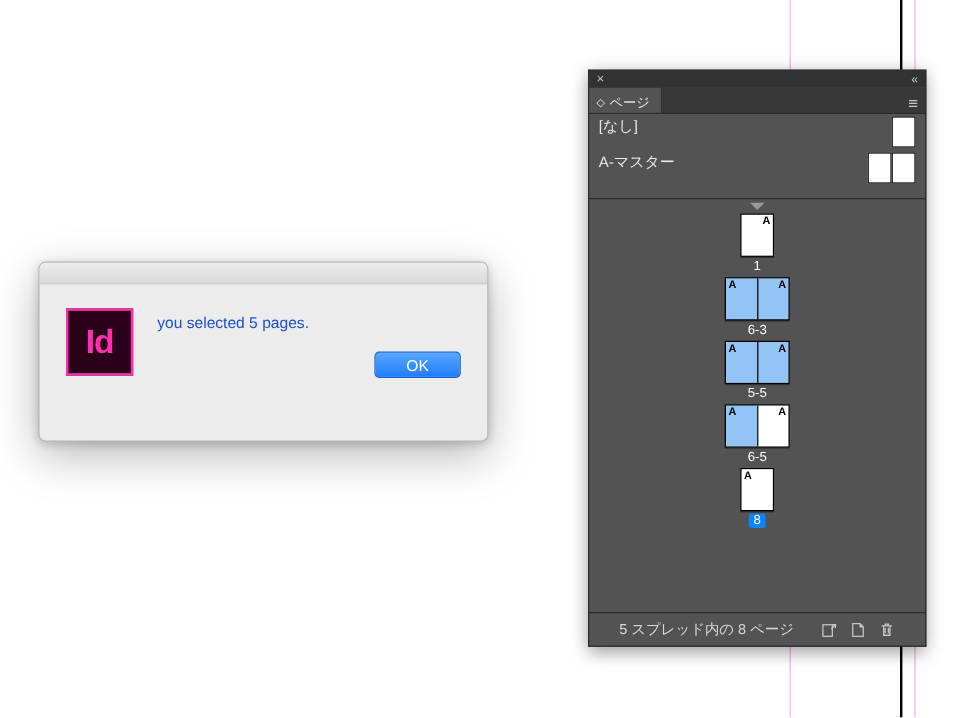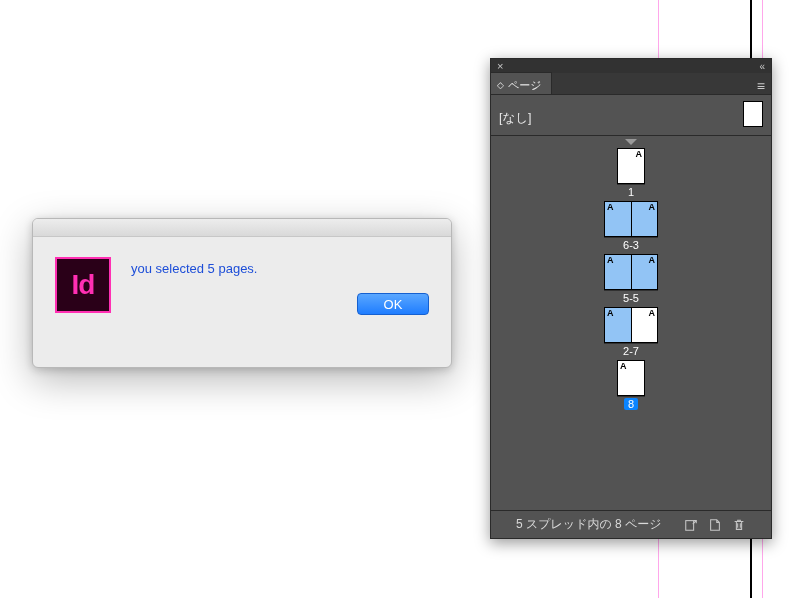--- a/index.html
+++ b/index.html
@@ -36,21 +36,21 @@
       background: #ff4fd8;
       left: 762px;
       opacity: 0.5;
     }
 
     
     .dialog {
       position: absolute;
       left: 32px;
       top: 218px;
-      width: 420px;
+      width: 375px;
       height: 150px;
       background: #ececec;
       border: 1px solid #b8b8b8;
       border-radius: 6px;
       box-shadow: 0 12px 38px rgba(0,0,0,0.28), 0 2px 8px rgba(0,0,0,0.18);
       overflow: hidden;
     }
     .dialog-titlebar {
       height: 18px;
       background: linear-gradient(#ededed, #d9d9d9);
@@ -156,21 +156,21 @@
       font-size: 14px;
     }
 
     
     .masters {
       border-bottom: 1px solid #2a2a2a;
       padding: 2px 8px 8px 8px;
     }
     .master-row {
       display: flex;
-      align-items: flex-end;
+      align-items: flex-start;
       justify-content: space-between;
       height: 30px;
     }
     .master-label { font-size: 12.5px; color: #e8e8e8; }
     .master-thumb-single {
       width: 20px; height: 26px;
       background: #fff;
       border: 1px solid #000;
     }
     .master-thumb-spread {
@@ -302,20 +302,27 @@
       <span>ページ</span>
     </div>
     <div class="panel-menu">≡</div>
   </div>
 
   <div class="masters">
     <div class="master-row">
       <span class="master-label">[なし]</span>
       <span class="master-thumb-single"></span>
     </div>
+    <div class="master-row">
+      <span class="master-label">A-マスター</span>
+      <span class="master-thumb-spread">
+        <span class="pg"></span>
+          <span class="pg"></span>
+      </span>
+    </div>
   </div>
 
   <div class="page-area" id="page-area">
     <div class="spread-drop-indicator"></div>
 
   <div class="spread">
         <div class="spread-pages">
           <div class="page">
             <span class="master-a right">A</span>
           </div>
@@ -346,21 +353,21 @@
       </div>
       <div class="spread">
         <div class="spread-pages">
           <div class="page selected">
             <span class="master-a left">A</span>
           </div>
           <div class="page">
             <span class="master-a right">A</span>
           </div>
         </div>
-        <div class="spread-label">2-7</div>
+        <div class="spread-label">6-5</div>
       </div>
       <div class="spread">
         <div class="spread-pages">
           <div class="page">
             <span class="master-a left">A</span>
           </div>
         </div>
         <div class="spread-label selected-label">8</div>
       </div>
     </div>

